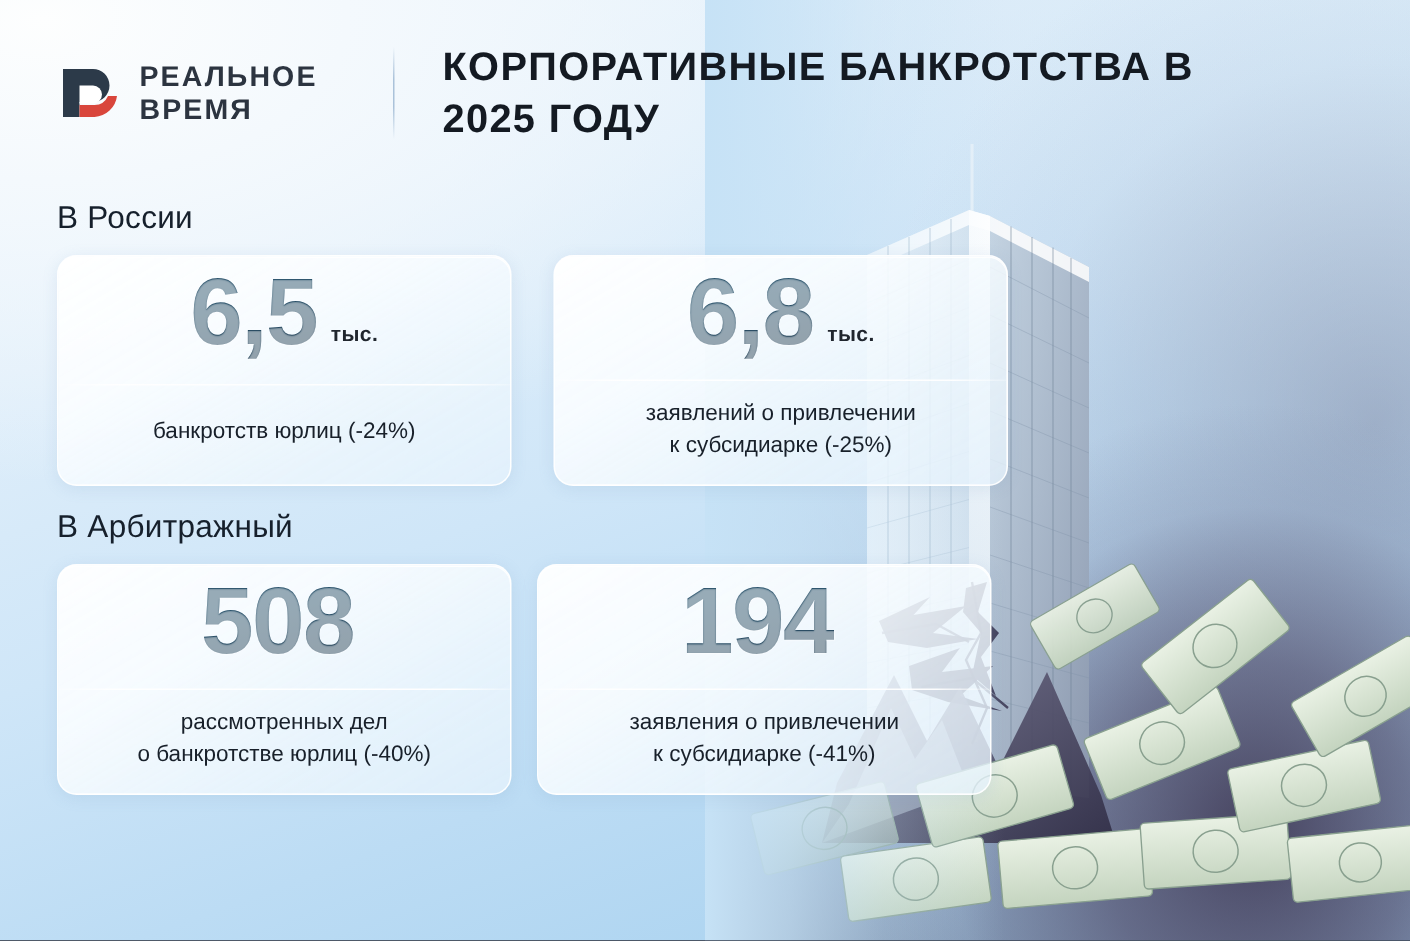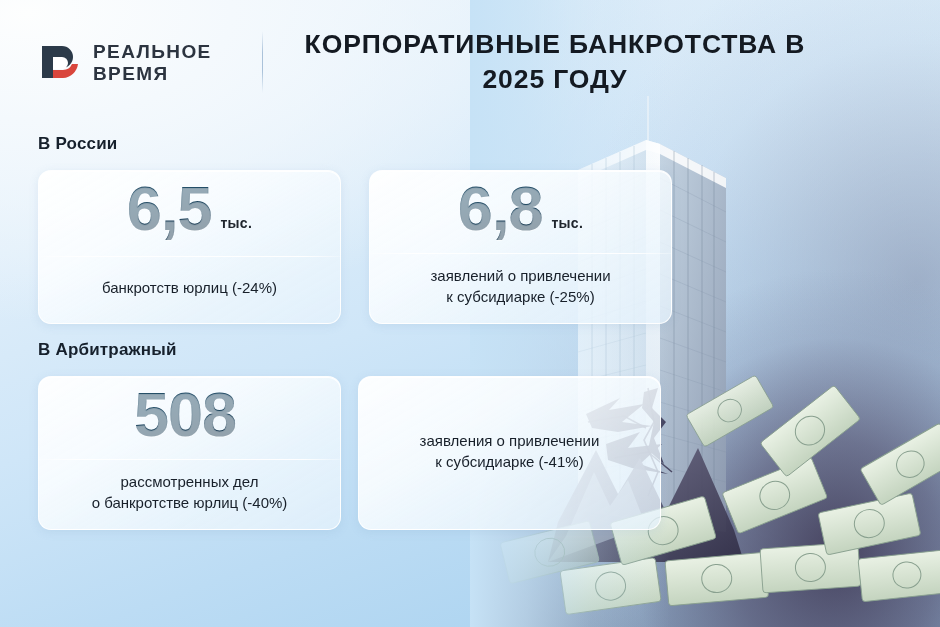--- a/index.html
+++ b/index.html
@@ -106,29 +106,28 @@
     background: linear-gradient(180deg, rgba(150,180,210,0) 0%, rgba(146,176,206,0.75) 35%, rgba(146,176,206,0.75) 65%, rgba(150,180,210,0) 100%);
   }
   .title {
     font-size: 26.5px;
     font-weight: 800;
     letter-spacing: 0.9px;
     line-height: 1.32;
     color: #141a22;
     text-transform: uppercase;
     max-width: 520px;
-    text-align: center;
   }
 
   
   .section-heading {
     position: absolute;
     left: 38px;
-    font-size: 17px;
-    font-weight: 700;
+    font-size: 21px;
+    font-weight: 400;
     color: #16202c;
     letter-spacing: 0.2px;
     z-index: 5;
   }
   .sec-russia { top: 134px; }
   .sec-tatarstan { top: 340px; }
 
   .card-row {
     position: absolute;
     left: 38px;
@@ -408,20 +407,24 @@
     <div class="card two-line">
       <div class="card-value">
         <span class="big-number">508</span>
         <span class="unit"></span>
       </div>
       <div class="card-divider"></div>
       <div class="card-caption">рассмотренных дел
 о банкротстве юрлиц (-40%)</div>
     </div>
     <div class="card two-line">
+      <div class="card-value">
+        <span class="big-number">194</span>
+        <span class="unit"></span>
+      </div>
       <div class="card-divider"></div>
       <div class="card-caption">заявления о привлечении
 к субсидиарке (-41%)</div>
     </div>
   </div>
 
 
 </div>
 
 </body></html>

